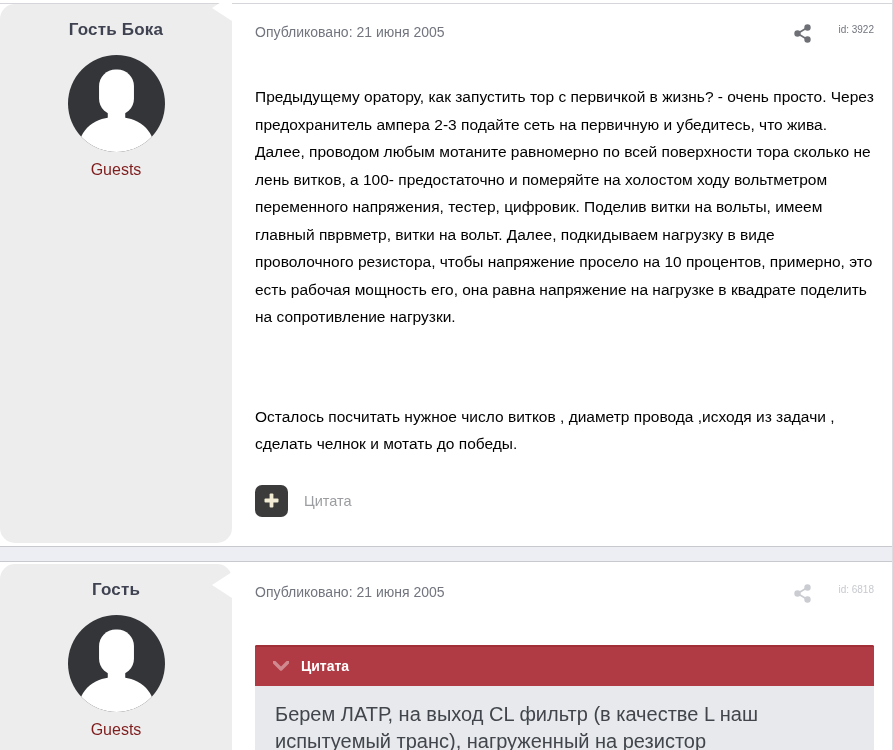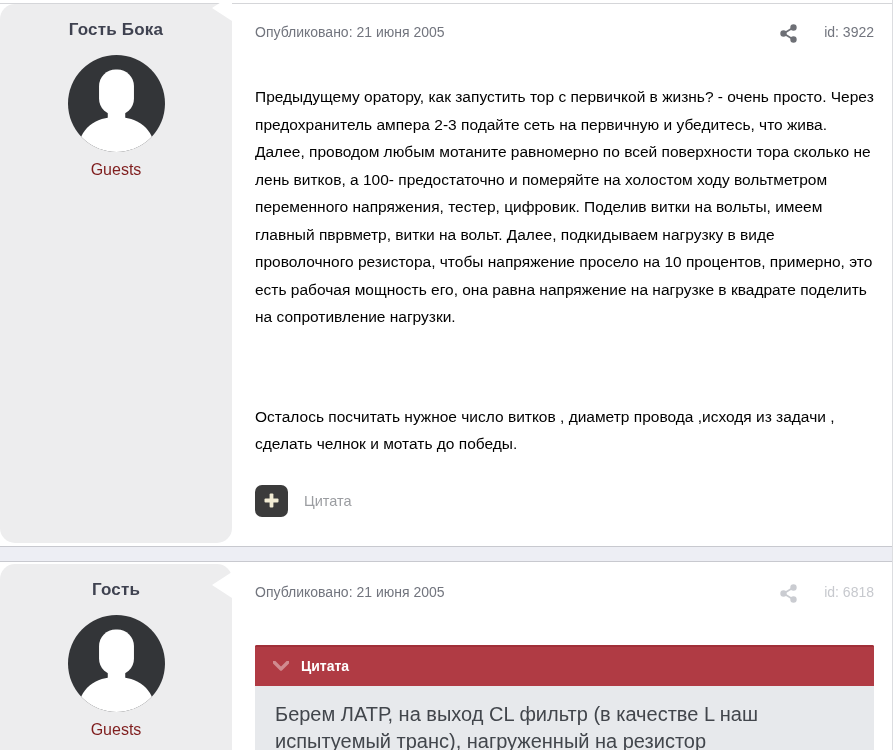--- a/index.html
+++ b/index.html
@@ -70,21 +70,21 @@
   .post-1 .bubble-arrow { top: -9px; }
   .post-2 .bubble-arrow { top: 8px; }
 
   .post-header {
     display: flex;
     align-items: flex-start;
     padding-top: 20px;
   }
   .published { flex: 1 1 auto; font-size: 14px; color: #72757e; }
   .share-btn { width: 17px; height: 19px; margin-right: 27px; cursor: pointer; }
-  .post-id { font-size: 14px; color: #72757e; }
+  .post-id { font-size: 10px; color: #72757e; }
   .post-2 .post-id { color: #c7c9ce; }
 
   .post-body {
     font-size: 15.5px;
     line-height: 27.5px;
     color: #000000;
   }
   .post-1 .post-body { margin-top: 40px; }
   .para-gap { margin-top: 72px; }
 

